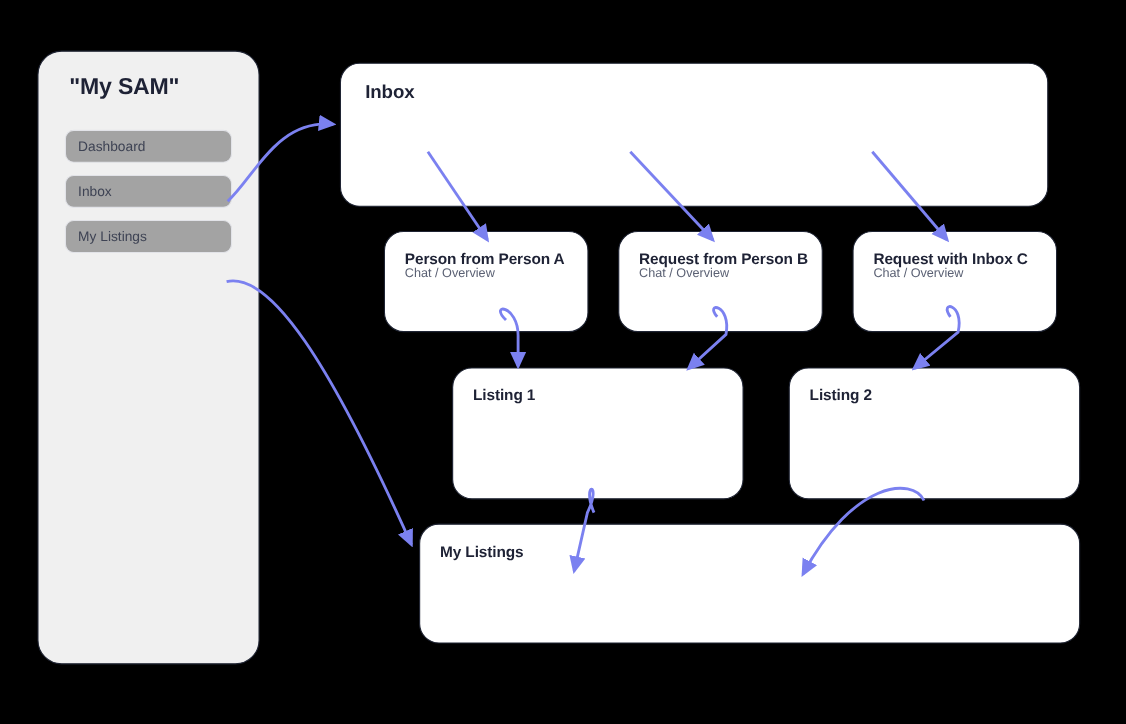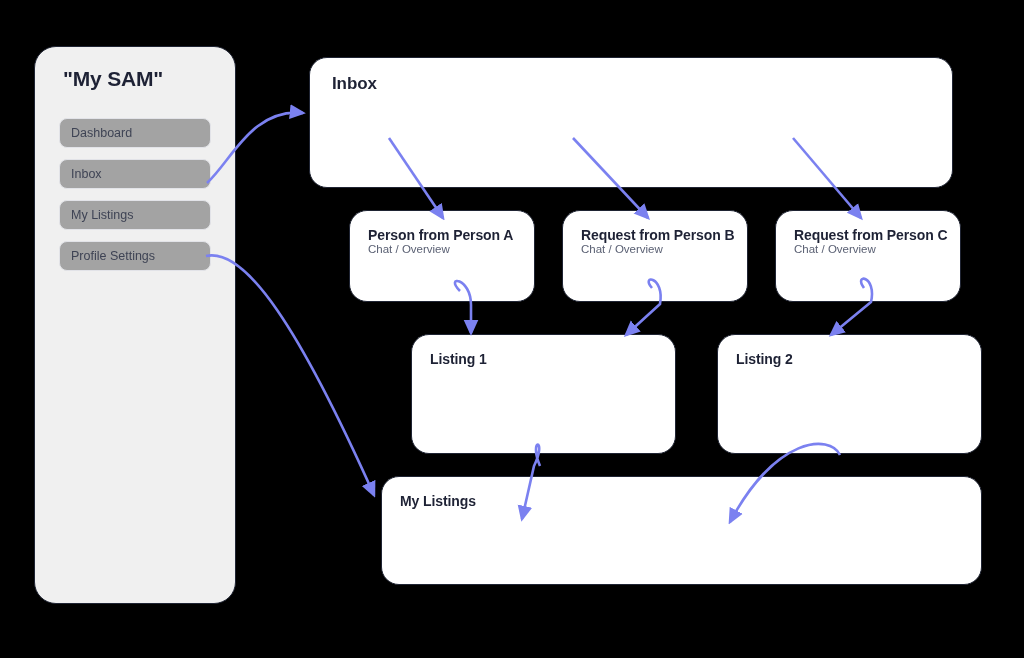--- a/index.html
+++ b/index.html
@@ -148,43 +148,40 @@
     <div class="nav-list">
       <div class="nav-item">
         <span>Dashboard</span>
       </div>
       <div class="nav-item">
         <span>Inbox</span>
       </div>
       <div class="nav-item">
         <span>My Listings</span>
       </div>
-      <div class="nav-item spaced">
-        <span>Profile Settings</span>
-      </div>
     </div>
   </div>
 
   <div class="panel" id="inbox-panel">
     <div class="panel-title lg">Inbox</div>
   </div>
   <div class="pill" id="inbox-chat-0">Chat with Person A · Listing 1</div>
   <div class="pill" id="inbox-chat-1">Chat with Person B · Listing 1</div>
   <div class="pill" id="inbox-chat-2">Chat with Person C · Listing 2</div>
 
   <div class="panel" id="req-a-panel">
     <div class="panel-title md">Person from Person A</div>
     <div class="panel-sub">Chat / Overview</div>
   </div>
   <div class="panel" id="req-b-panel">
     <div class="panel-title md">Request from Person B</div>
     <div class="panel-sub">Chat / Overview</div>
   </div>
   <div class="panel" id="req-c-panel">
-    <div class="panel-title md">Request from Person C</div>
+    <div class="panel-title md">Request with Inbox C</div>
     <div class="panel-sub">Chat / Overview</div>
   </div>
 
   <div class="panel" id="listing1-panel">
     <div class="panel-title md">Listing 1</div>
   </div>
   <div class="pill" id="l1-pill-0">From Person A</div>
   <div class="pill" id="l1-pill-1">From Person B</div>
 
   <div class="panel" id="listing2-panel">

